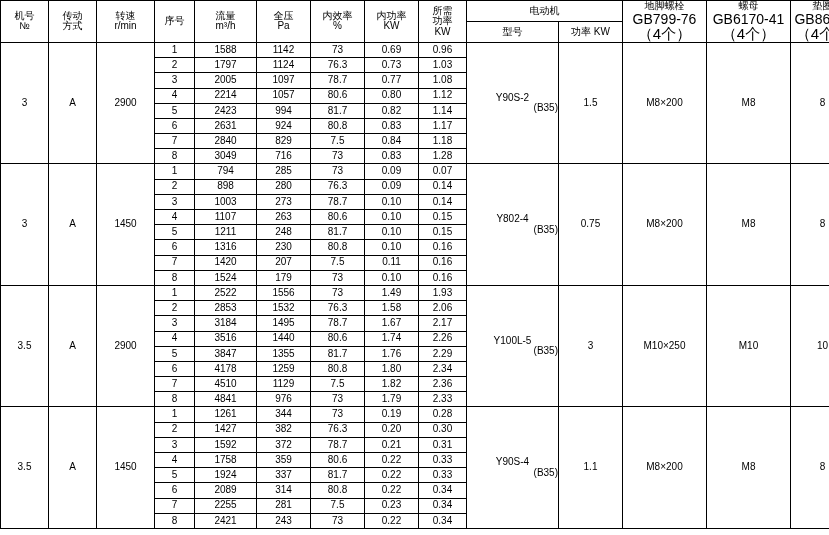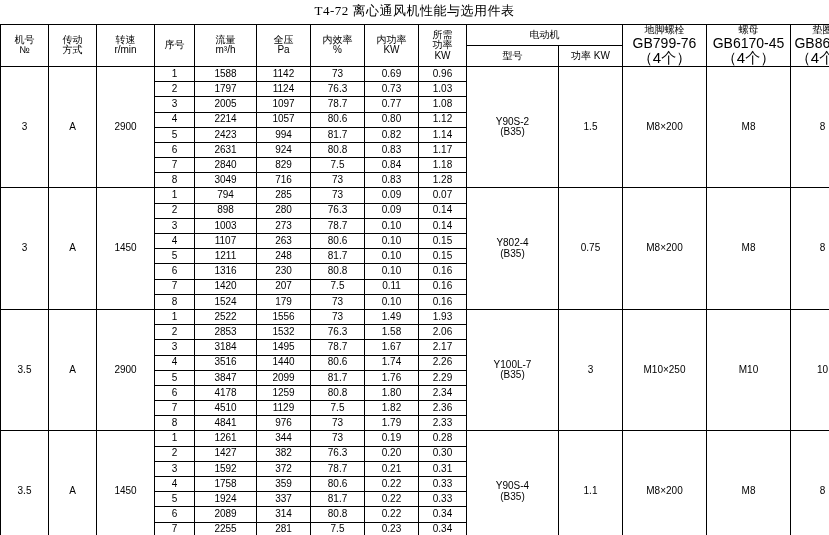--- a/index.html
+++ b/index.html
@@ -54,21 +54,21 @@
     font-size: 15px;
     display: block;
   }
   .datacell {
     height: 14.2px;
   }
   .grp {
     font-size: 11px;
   }
   .motor-model .line1 { display: block; }
-  .motor-model .line2 { display: block; }
+  .motor-model .line2 { display: block; text-align: right; }
   .em-title {
     font-size: 10.5px;
   }
   .thick-top td { border-top: 2px solid #000; }
   .colw-jihao { width: 48px; }
   .colw-chuandong { width: 48px; }
   .colw-zhuansu { width: 58px; }
   .colw-xuhao { width: 40px; }
   .colw-liuliang { width: 62px; }
   .colw-quanya { width: 54px; }
@@ -79,21 +79,20 @@
   .colw-gonglv { width: 64px; }
   .colw-luoshuan { width: 84px; }
   .colw-luomu { width: 84px; }
   .colw-dianquan { width: 64px; }
 </style>
 </head>
 <body>
 
 <div class="page">
 
-  <div class="doc-title">T4-72 离心通风机性能与选用件表</div>
 
   <table class="fan-table">
     <colgroup>
       <col class="colw-jihao">
         <col class="colw-chuandong">
         <col class="colw-zhuansu">
       <col class="colw-xuhao">
         <col class="colw-liuliang">
         <col class="colw-quanya">
       <col class="colw-neixiao">
@@ -142,21 +141,21 @@
           <span>KW</span>
         </td>
         <td colspan="2" class="em-title">电动机</td>
         <td rowspan="2">
           <span>地脚螺栓</span>
           <span class="sub">GB799-76</span>
           <span class="sub2">（4个）</span>
         </td>
         <td rowspan="2">
           <span>螺母</span>
-          <span class="sub">GB6170-45</span>
+          <span class="sub">GB6170-41</span>
           <span class="sub2">（4个）</span>
         </td>
         <td rowspan="2">
           <span>垫圈</span>
           <span class="sub">GB86-85</span>
           <span class="sub2">（4个）</span>
         </td>
       </tr>
       <tr class="hdr">
         <td>型号</td>
@@ -318,21 +317,21 @@
           <td rowspan="8" class="grp">3.5</td>
           <td rowspan="8" class="grp">A</td>
           <td rowspan="8" class="grp">2900</td>
           <td class="datacell">1</td>
           <td class="datacell">2522</td>
           <td class="datacell">1556</td>
           <td class="datacell">73</td>
           <td class="datacell">1.49</td>
           <td class="datacell">1.93</td>
           <td rowspan="8" class="grp motor-model">
-            <span class="line1">Y100L-7</span>
+            <span class="line1">Y100L-5</span>
             <span class="line2">(B35)</span>
           </td>
           <td rowspan="8" class="grp">3</td>
           <td rowspan="8" class="grp">M10×250</td>
           <td rowspan="8" class="grp">M10</td>
           <td rowspan="8" class="grp">10</td>
         </tr>
         <tr>
           <td class="datacell">2</td>
           <td class="datacell">2853</td>
@@ -353,21 +352,21 @@
           <td class="datacell">4</td>
           <td class="datacell">3516</td>
           <td class="datacell">1440</td>
           <td class="datacell">80.6</td>
           <td class="datacell">1.74</td>
           <td class="datacell">2.26</td>
         </tr>
         <tr>
           <td class="datacell">5</td>
           <td class="datacell">3847</td>
-          <td class="datacell">2099</td>
+          <td class="datacell">1355</td>
           <td class="datacell">81.7</td>
           <td class="datacell">1.76</td>
           <td class="datacell">2.29</td>
         </tr>
         <tr>
           <td class="datacell">6</td>
           <td class="datacell">4178</td>
           <td class="datacell">1259</td>
           <td class="datacell">80.8</td>
           <td class="datacell">1.80</td>

